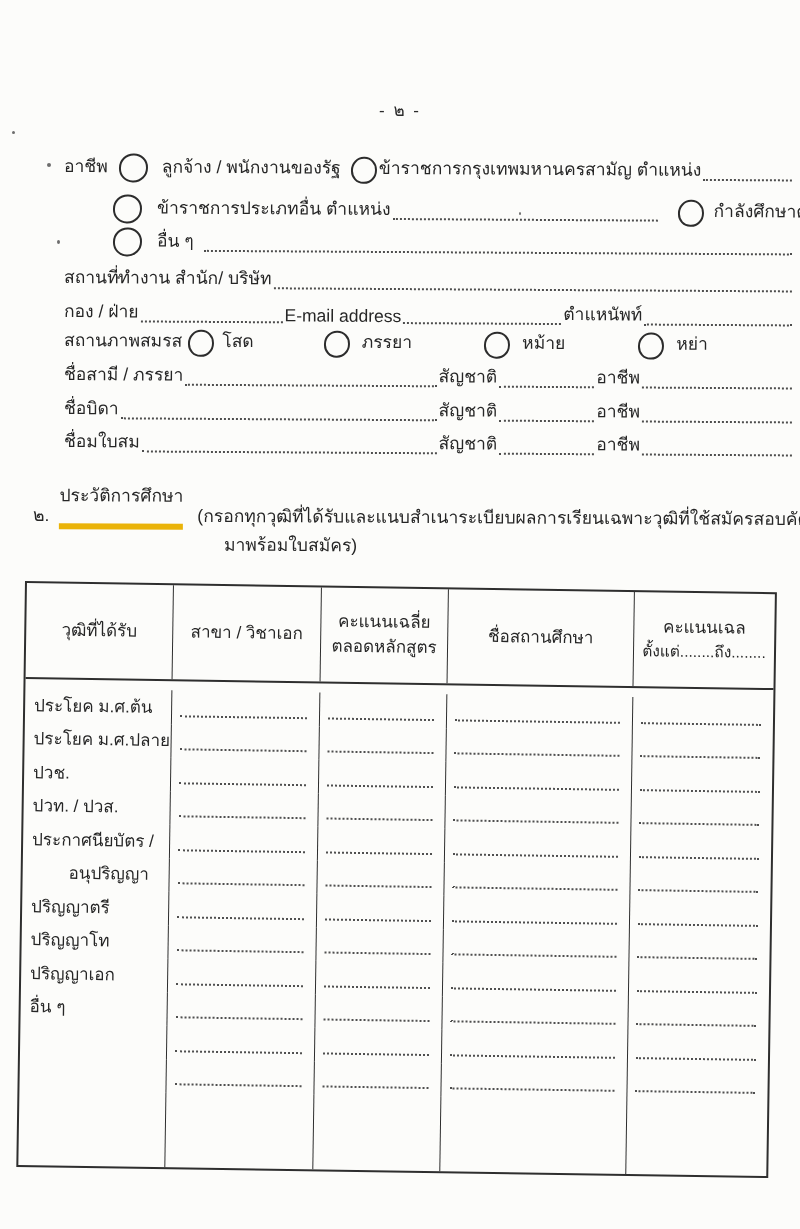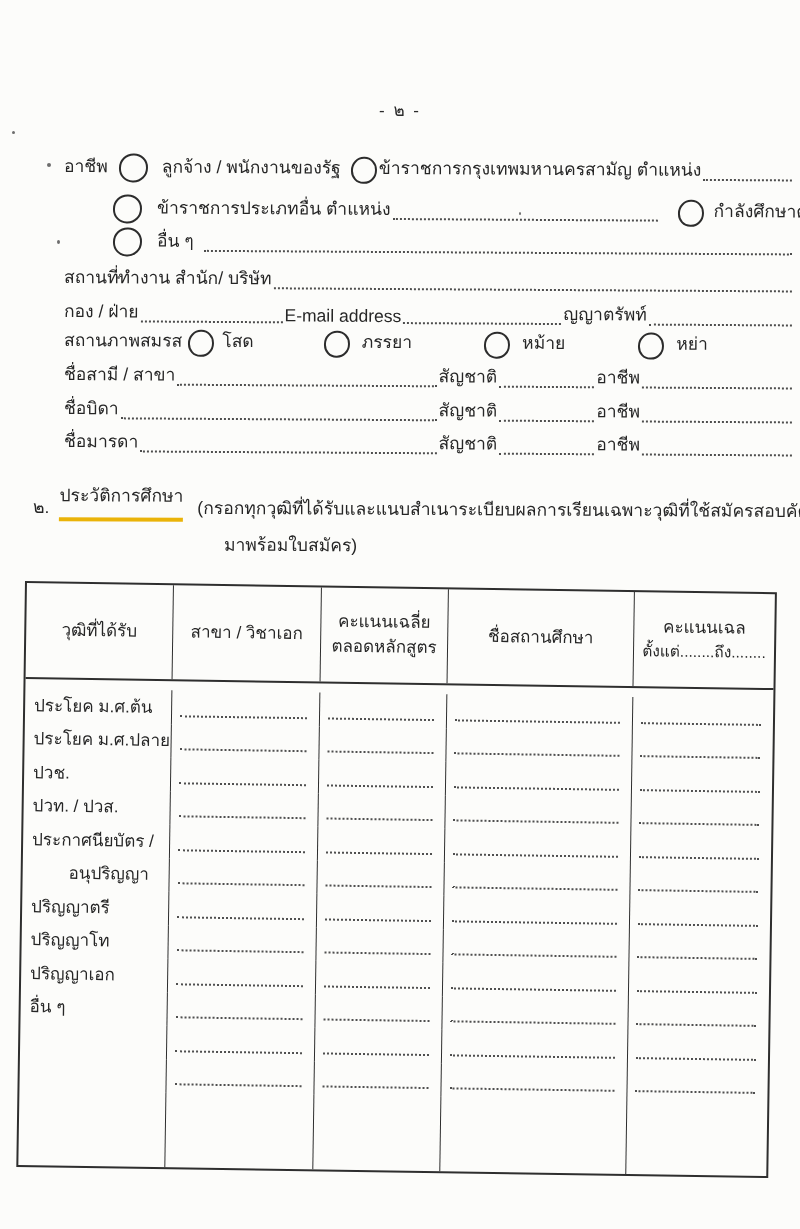--- a/index.html
+++ b/index.html
@@ -40,21 +40,21 @@
     height:6px;
     margin:0 2px 3px 2px;
     flex:0 0 auto;
   }
   .lead.grow{flex:1 1 auto;}
   .gap{display:inline-block;flex:0 0 auto;}
   .txt{flex:0 0 auto;}
   
   .edu-head{position:absolute;left:33px;top:481px;display:flex;align-items:flex-end;white-space:nowrap;transform:rotate(0.3deg);transform-origin:0 50%;}
   .edu-head .num{margin-right:10px;}
-  .edu-head .title{border-bottom:4px solid #eab308;padding-bottom:8px;margin-right:14px;}
+  .edu-head .title{border-bottom:6px solid #eab308;padding-bottom:14px;margin-right:14px;}
   .edu-head2{position:absolute;left:224px;top:516px;white-space:nowrap;transform:rotate(0.3deg);margin-top:15px;}
   
   .edu-table{
     position:absolute;left:25px;top:581px;
     width:752px;height:586px;
     border:2px solid #2e2e2e;
     box-sizing:border-box;
     transform:rotate(0.85deg);
     transform-origin:0 0;
     display:flex;flex-direction:column;
@@ -141,21 +141,21 @@
     <div class="line" style="top:263px;">
       <span class="txt">สถานที่ทำงาน  สำนัก/ บริษัท</span>
       <span class="lead grow"></span>
     </div>
 
     <div class="line" style="top:297px;">
       <span class="txt">กอง / ฝ่าย</span>
       <span class="lead" style="width:142px;"></span>
       <span class="txt">E-mail address</span>
       <span class="lead" style="width:158px;"></span>
-      <span class="txt">ญญาตรัพท์</span>
+      <span class="txt">ตำแหนัพท์</span>
       <span class="lead grow"></span>
     </div>
 
     <div class="line" style="top:326px;">
       <span class="txt">สถานภาพสมรส</span>
       <span class="gap" style="width:6px;"></span>
       <span class="circle sm"></span>
       <span class="gap" style="width:8px;"></span>
       <span class="txt">โสด</span>
       <span class="gap" style="width:70px;"></span>
@@ -166,39 +166,39 @@
       <span class="circle sm"></span>
       <span class="gap" style="width:12px;"></span>
       <span class="txt">หม้าย</span>
       <span class="gap" style="width:73px;"></span>
       <span class="circle sm"></span>
       <span class="gap" style="width:12px;"></span>
       <span class="txt">หย่า</span>
     </div>
 
     <div class="line" style="top:360px;">
-      <span class="txt">ชื่อสามี / สาขา</span>
+      <span class="txt">ชื่อสามี / ภรรยา</span>
       <span class="lead grow"></span>
       <span class="txt">สัญชาติ</span>
       <span class="lead" style="width:95px;"></span>
       <span class="txt">อาชีพ</span>
       <span class="lead" style="width:150px;"></span>
     </div>
 
     <div class="line" style="top:394px;">
       <span class="txt">ชื่อบิดา</span>
       <span class="lead grow"></span>
       <span class="txt">สัญชาติ</span>
       <span class="lead" style="width:95px;"></span>
       <span class="txt">อาชีพ</span>
       <span class="lead" style="width:150px;"></span>
     </div>
 
     <div class="line" style="top:427px;">
-      <span class="txt">ชื่อมารดา</span>
+      <span class="txt">ชื่อมใบสม</span>
       <span class="lead grow"></span>
       <span class="txt">สัญชาติ</span>
       <span class="lead" style="width:95px;"></span>
       <span class="txt">อาชีพ</span>
       <span class="lead" style="width:150px;"></span>
     </div>
   </div>
 
   <div class="edu-head">
     <span class="num">๒.</span>

